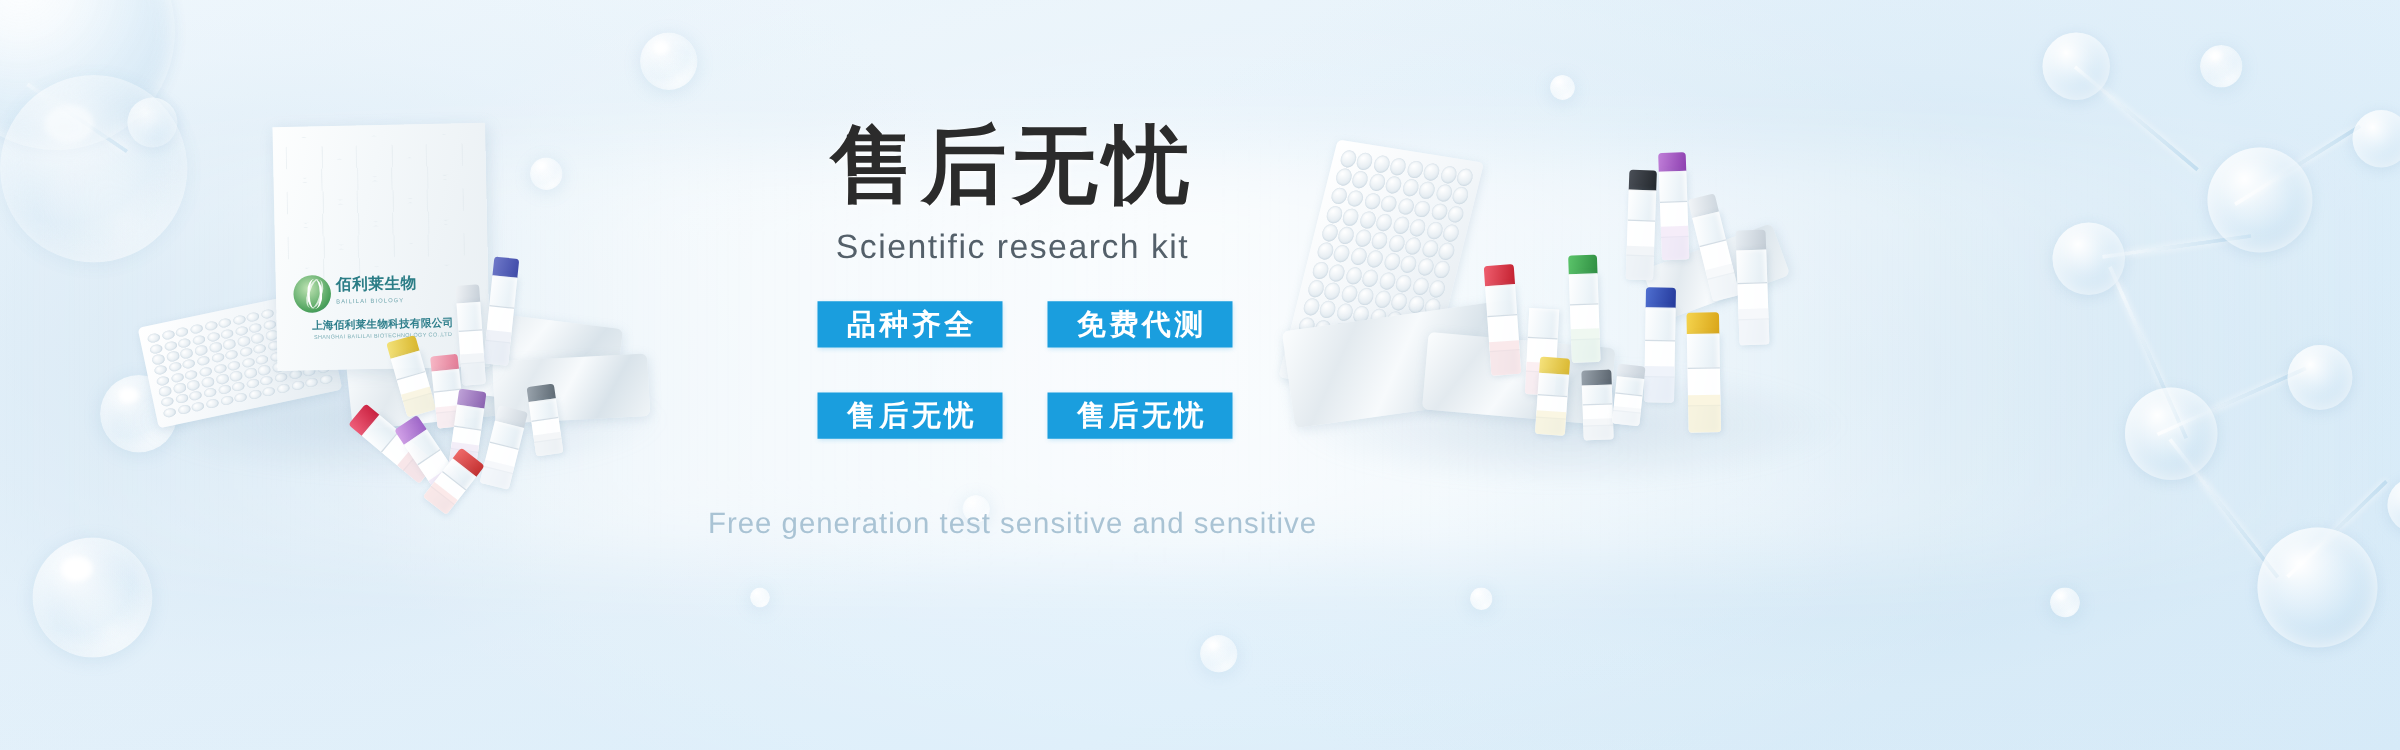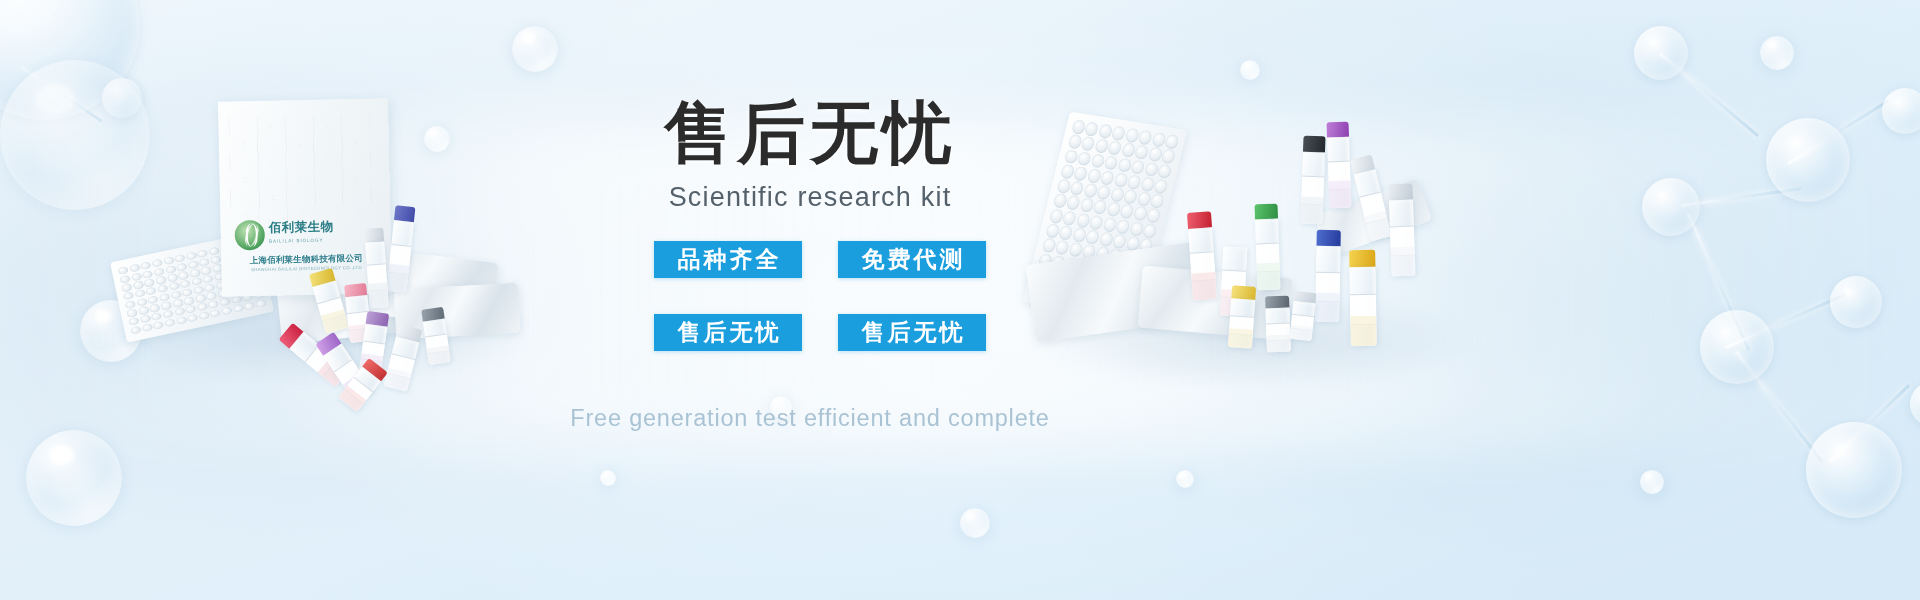--- a/index.html
+++ b/index.html
@@ -638,17 +638,17 @@
     <div class="subtitle">Scientific research kit</div>
 
     <div class="badges">
       <div class="badge">品种齐全</div>
       <div class="badge">免费代测</div>
       <div class="badge">售后无忧</div>
       <div class="badge">售后无忧</div>
     </div>
 
     <div class="taglines">
-      <div>Free generation test efficient and complete</div>
+      <div>Free generation test sensitive and sensitive</div>
     </div>
   </div>
 
 </div>
 
 </body></html>

